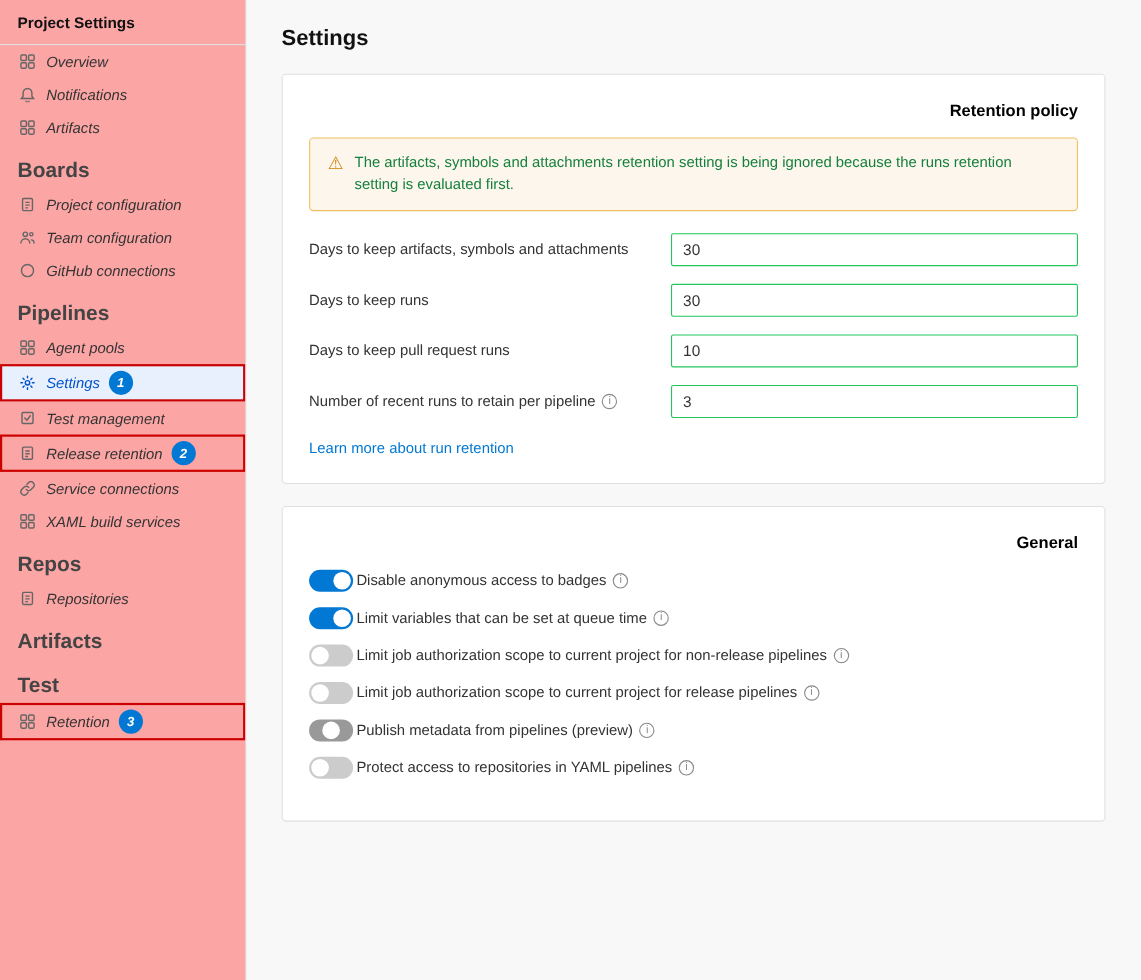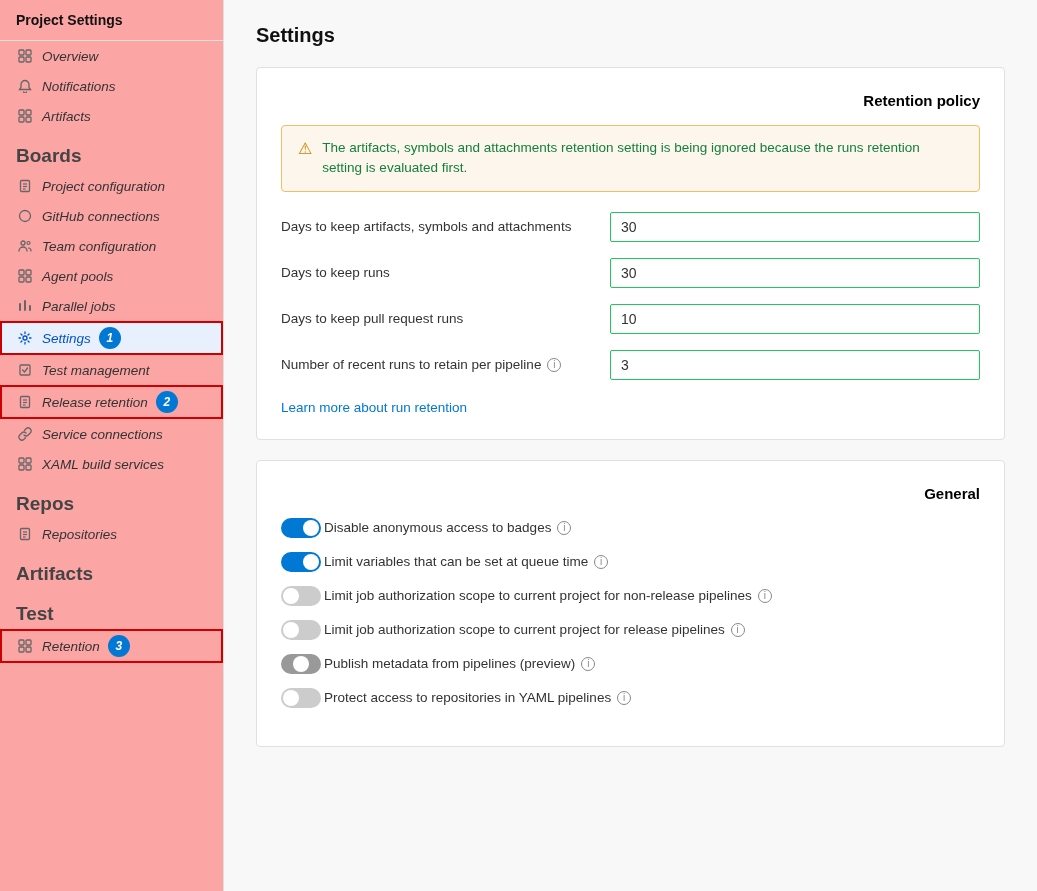--- a/index.html
+++ b/index.html
@@ -257,62 +257,52 @@
             <line x1="5" y1="7.5" x2="9" y2="7.5" stroke="currentColor" stroke-width="1.2"></line>
             <line x1="5" y1="10" x2="7.5" y2="10" stroke="currentColor" stroke-width="1.2"></line>
           </svg>
         </span>
       <span>Project configuration</span>
 
     </div>
       <div class="sidebar-item">
       <span class="icon">
           <svg width="14" height="14" viewBox="0 0 14 14" fill="none">
-            <circle cx="7" cy="7" r="5.5" stroke="currentColor" stroke-width="1.3"></circle>
-          </svg>
-        </span>
-      <span>GitHub connections</span>
-
-    </div>
-      <div class="sidebar-item">
-      <span class="icon">
-          <svg width="14" height="14" viewBox="0 0 14 14" fill="none">
             <circle cx="5" cy="4" r="2" stroke="currentColor" stroke-width="1.3"></circle>
             <path d="M1 12c0-2.2 1.8-4 4-4s4 1.8 4 4" stroke="currentColor" stroke-width="1.3" stroke-linecap="round"></path>
             <circle cx="10.5" cy="4" r="1.5" stroke="currentColor" stroke-width="1.2"></circle>
             <path d="M13 12c0-1.7-1.1-3-2.5-3" stroke="currentColor" stroke-width="1.2" stroke-linecap="round"></path>
           </svg>
         </span>
       <span>Team configuration</span>
 
     </div>
-    </div>
-
+      <div class="sidebar-item">
+      <span class="icon">
+          <svg width="14" height="14" viewBox="0 0 14 14" fill="none">
+            <circle cx="7" cy="7" r="5.5" stroke="currentColor" stroke-width="1.3"></circle>
+          </svg>
+        </span>
+      <span>GitHub connections</span>
+
+    </div>
+    </div>
+
+  <div class="sidebar-section-label">Pipelines</div>
   <div id="sidebar-pipelines-items">
       <div class="sidebar-item">
       <span class="icon">
           <svg width="14" height="14" viewBox="0 0 14 14" fill="none">
             <rect x="1" y="1" width="5" height="5" rx="1" stroke="currentColor" stroke-width="1.3"></rect>
             <rect x="8" y="1" width="5" height="5" rx="1" stroke="currentColor" stroke-width="1.3"></rect>
             <rect x="1" y="8" width="5" height="5" rx="1" stroke="currentColor" stroke-width="1.3"></rect>
             <rect x="8" y="8" width="5" height="5" rx="1" stroke="currentColor" stroke-width="1.3"></rect>
           </svg>
         </span>
       <span>Agent pools</span>
-
-    </div>
-      <div class="sidebar-item">
-      <span class="icon">
-          <svg width="14" height="14" viewBox="0 0 14 14" fill="none">
-            <line x1="2" y1="11" x2="2" y2="5" stroke="currentColor" stroke-width="2" stroke-linecap="round"></line>
-            <line x1="7" y1="11" x2="7" y2="2" stroke="currentColor" stroke-width="2" stroke-linecap="round"></line>
-            <line x1="12" y1="11" x2="12" y2="7" stroke="currentColor" stroke-width="2" stroke-linecap="round"></line>
-          </svg>
-        </span>
-      <span>Parallel jobs</span>
 
     </div>
       <div class="sidebar-item active sidebar-item-outlined">
       <span class="icon">
           <svg width="14" height="14" viewBox="0 0 14 14" fill="none">
             <circle cx="7" cy="7" r="2" stroke="currentColor" stroke-width="1.3"></circle>
             <path d="M7 1v1.5M7 11.5V13M1 7h1.5M11.5 7H13M2.93 2.93l1.06 1.06M10.01 10.01l1.06 1.06M2.93 11.07l1.06-1.06M10.01 3.99l1.06-1.06" stroke="currentColor" stroke-width="1.3" stroke-linecap="round"></path>
           </svg>
         </span>
       <span>Settings</span>

